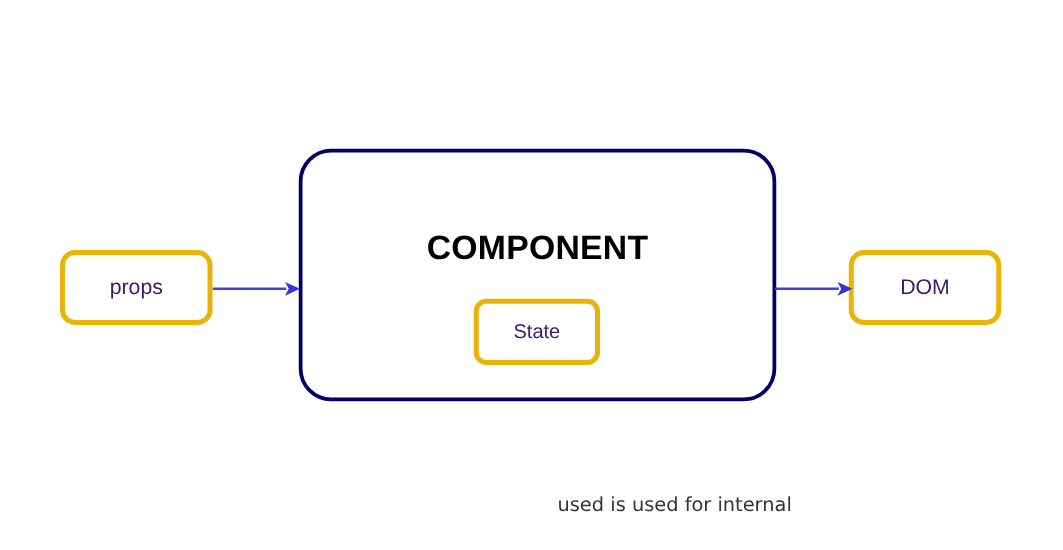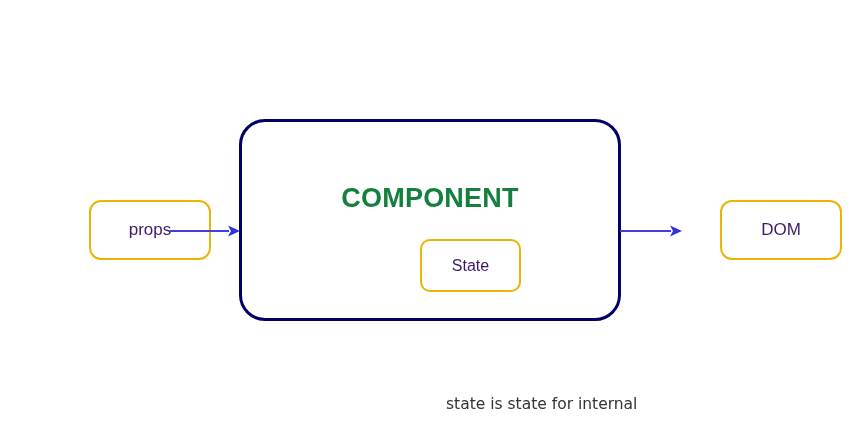--- a/index.html
+++ b/index.html
@@ -33,39 +33,38 @@
 
   .component-title {
     position: absolute;
     left: 239px;
     top: 183px;
     width: 382px;
     text-align: center;
     font-family: "Liberation Sans", sans-serif;
     font-size: 27px;
     font-weight: bold;
-    color: #15803d;
+    color: #000000;
     letter-spacing: 0.2px;
     white-space: nowrap;
   }
 
   
   .red-box {
     position: absolute;
     box-sizing: border-box;
-    border: 2px solid #eab308;
+    border: 4px solid #eab308;
     border-radius: 12px;
     background: #ffffff;
     display: flex;
     align-items: center;
     justify-content: center;
     color: #3d1a68;
     font-family: "Liberation Sans", sans-serif;
     font-size: 17px;
-    margin-left: 41px;
   }
 
   .box-props {
     left: 48px;
     top: 200px;
     width: 122px;
     height: 60px;
   }
 
   .box-dom {
@@ -138,17 +137,17 @@
     <line x1="0" y1="7" x2="59" y2="7" stroke="#4040e0" stroke-width="2"></line>
     <polygon points="58,1.5 70,7 58,12.5 61,7" fill="#3333dd"></polygon>
   </svg>
 
   <svg class="arrow arrow-right-out" viewBox="0 0 62 14" width="62" height="14">
     <line x1="0" y1="7" x2="51" y2="7" stroke="#4040e0" stroke-width="2"></line>
     <polygon points="50,1.5 62,7 50,12.5 53,7" fill="#3333dd"></polygon>
   </svg>
 
   <div class="caption">
-    <div>state is state for internal</div>
+    <div>used is used for internal</div>
     
   </div>
 
 </div>
 
 </body></html>

